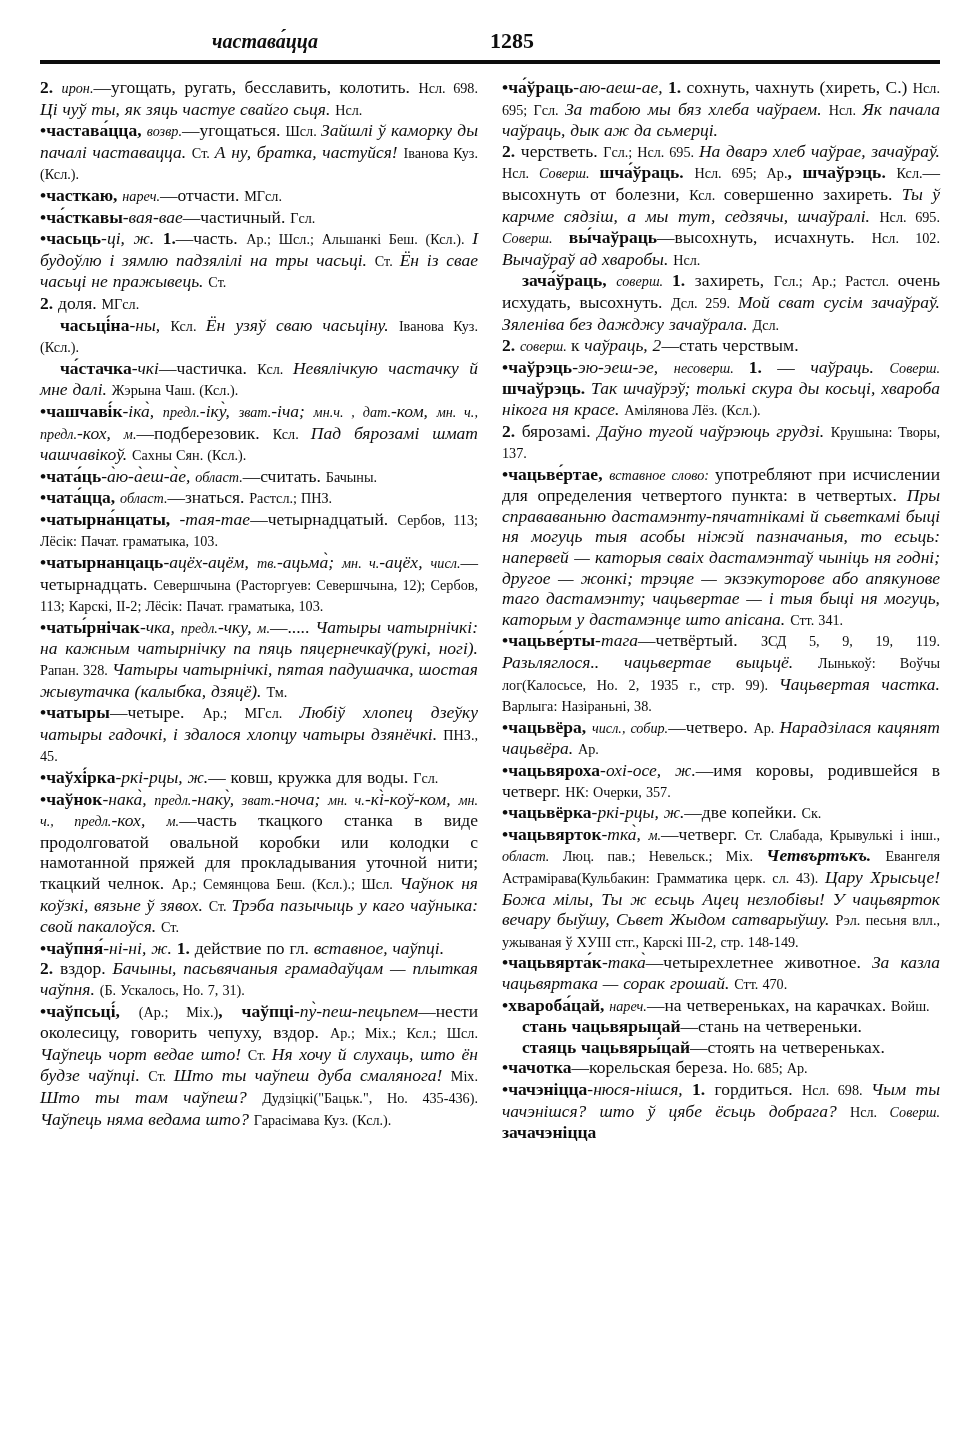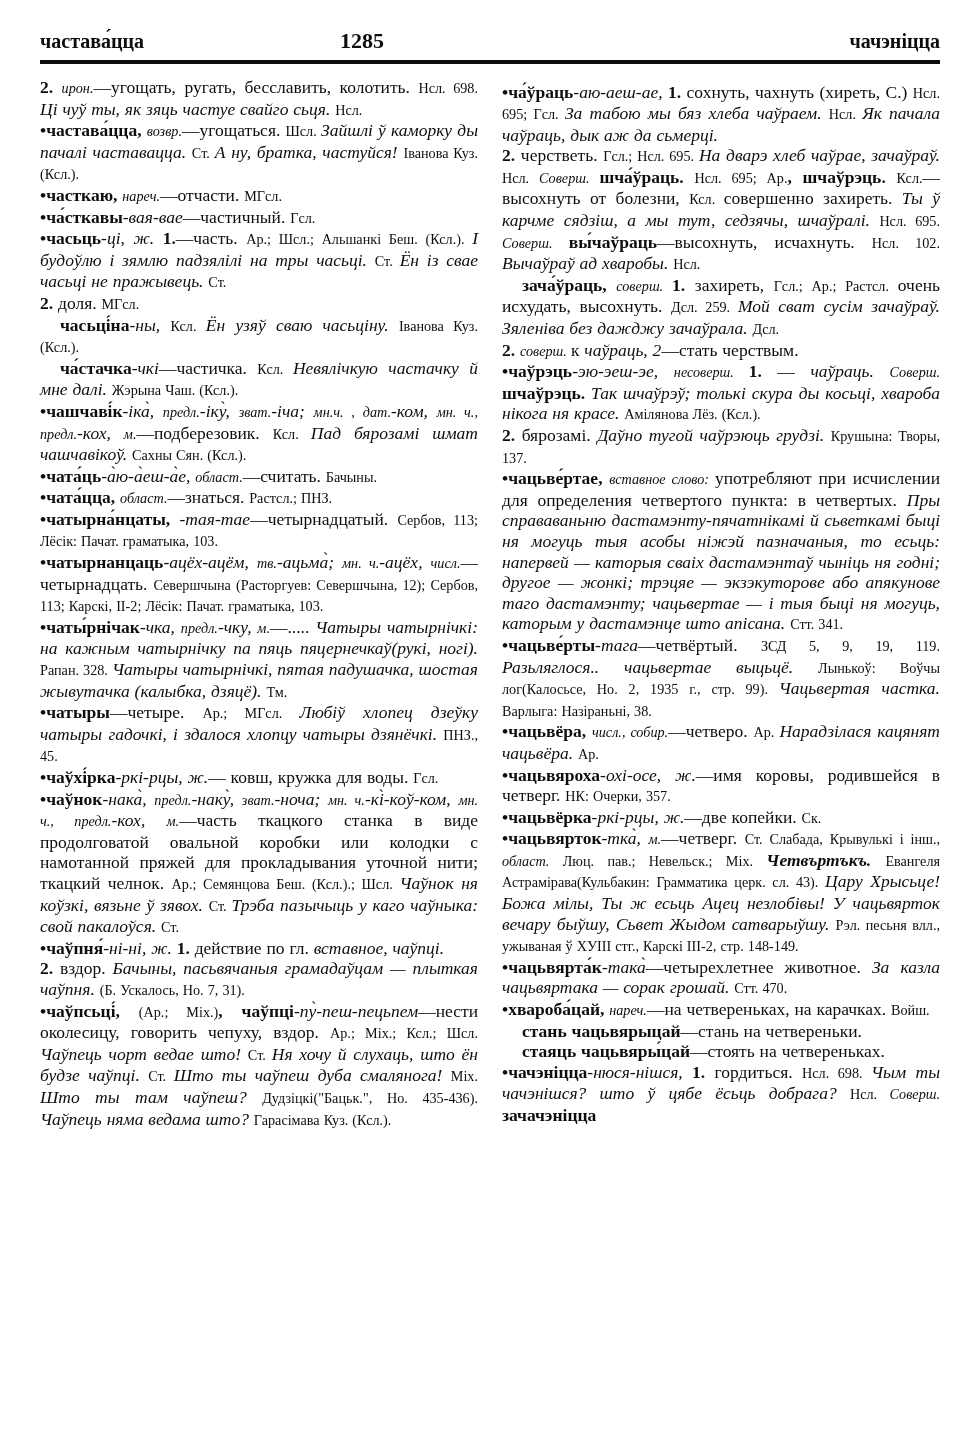--- a/index.html
+++ b/index.html
@@ -8,25 +8,25 @@
     background: #ffffff;
     color: #0d0d0d;
     font-family: "Liberation Serif", serif;
     -webkit-font-smoothing: antialiased;
   }
   .page { padding: 28px 20px 0 40px; }
   .running-header {
     display: flex; align-items: baseline;
     font-weight: bold; font-size: 20px;
   }
-  .running-header .hl { flex: 1; text-align: left; }
+  .running-header .hl { flex: 1; text-align: center; font-style: italic; }
   .running-header .hc { flex: 1; font-size: 22px; }
   .running-header .hr { flex: 1; text-align: right; }
   .header-rule { height: 4px; background: #0d0d0d; margin-top: 6px; }
-  .cols { display: flex; gap: 24px; margin-top: 13px; align-items: center; }
+  .cols { display: flex; gap: 24px; margin-top: 13px; }
   .col { width: 438px; }
   p.entry {
     margin: 0; padding: 0;
     text-align: justify;
     font-size: 17.5px;
     line-height: 20.6px;
     word-spacing: 0.5px;
   }
   p.entry.ind { text-indent: 20px; }
   .b  { font-weight: bold; }
@@ -36,21 +36,20 @@
   .s  { font-size: 14.2px; }
   .si { font-size: 14.2px; font-style: italic; }
 </style>
 </head>
 <body>
 
 <div class="page">
   <div class="running-header">
     <div class="hl">частава́цца</div>
     <div class="hc">1285</div>
-    <div class="hr">чачэніцца</div>
   </div>
   <div class="header-rule"></div>
   <div class="cols">
     <div class="col">
         <p class="entry"><span class="b">2. </span><span class="si">ирон.</span><span class="r">—угощать, ругать, бесславить, колотить. </span><span class="s">Нсл. 698. </span><span class="i">Ці чуў ты, як зяць частуе свайго сьця. </span><span class="s">Нсл.</span></p>
         <p class="entry"><span class="b">•частава́цца, </span><span class="si">возвр.</span><span class="r">—угощаться. </span><span class="s">Шсл. </span><span class="i">Зайшлі ў каморку ды пачалі частавацца. </span><span class="s">Ст. </span><span class="i">А ну, братка, частуйся! </span><span class="s">Іванова Куз. (Ксл.).</span></p>
         <p class="entry"><span class="b">•часткаю, </span><span class="si">нареч.</span><span class="r">—отчасти. </span><span class="s">МГсл.</span></p>
         <p class="entry"><span class="b">•ча́сткавы</span><span class="i">-вая-вае</span><span class="r">—частичный. </span><span class="s">Гсл.</span></p>
         <p class="entry"><span class="b">•часьць</span><span class="i">-ці, ж. </span><span class="b">1.</span><span class="r">—часть. </span><span class="s">Ар.; Шсл.; Альшанкі Беш. (Ксл.). </span><span class="i">І будоўлю і зямлю падзялілі на тры часьці. </span><span class="s">Ст. </span><span class="i">Ён із свае часьці не пражывець. </span><span class="s">Ст.</span></p>
         <p class="entry"><span class="b">2. </span><span class="r">доля. </span><span class="s">МГсл.</span></p>
@@ -79,16 +78,17 @@
         <p class="entry"><span class="b">•чацьве́ртае, </span><span class="si">вставное слово: </span><span class="r">употребляют при исчислении для определения четвертого пункта: в четвертых. </span><span class="i">Пры справаваньню дастамэнту-пячатнікамі й сьветкамі быці ня могуць тыя асобы ніжэй пазначаныя, то есьць: напервей — каторыя сваіх дастамэнтаў чыніць ня годні; другое — жонкі; трэцяе — экзэкуторове або апякунове таго дастамэнту; чацьвертае — і тыя быці ня могуць, каторым у дастамэнце што апісана. </span><span class="s">Стт. 341.</span></p>
         <p class="entry"><span class="b">•чацьве́рты</span><span class="i">-тага</span><span class="r">—четвёртый. </span><span class="s">ЗСД 5, 9, 19, 119. </span><span class="i">Разьляглося.. чацьвертае выцьцё. </span><span class="s">Лынькоў: Воўчы лог(Калосьсе, Но. 2, 1935 г., стр. 99). </span><span class="i">Чацьвертая частка. </span><span class="s">Варлыга: Назіраньні, 38.</span></p>
         <p class="entry"><span class="b">•чацьвёра, </span><span class="si">числ., собир.</span><span class="r">—четверо. </span><span class="s">Ар. </span><span class="i">Нарадзілася кацянят чацьвёра. </span><span class="s">Ар.</span></p>
         <p class="entry"><span class="b">•чацьвяроха</span><span class="i">-охі-осе, ж.</span><span class="r">—имя коровы, родившейся в четверг. </span><span class="s">НК: Очерки, 357.</span></p>
         <p class="entry"><span class="b">•чацьвёрка</span><span class="i">-ркі-рцы, ж.</span><span class="r">—две копейки. </span><span class="s">Ск.</span></p>
         <p class="entry"><span class="b">•чацьвярток</span><span class="i">-тка̀, </span><span class="si">м.</span><span class="r">—четверг. </span><span class="s">Ст. Слабада, Крывулькі і інш., </span><span class="si">област. </span><span class="s">Люц. пав.; Невельск.; Міх. </span><span class="bi">Четвъртъкъ. </span><span class="s">Евангеля Астрамірава(Кульбакин: Грамматика церк. сл. 43). </span><span class="i">Цару Хрысьце! Божа мілы, Ты ж есьць Ацец незлобівы! У чацьвярток вечару быўшу, Сьвет Жыдом сатварыўшу. </span><span class="s">Рэл. песьня влл., ужываная ў ХУІІІ стг., Карскі III-2, стр. 148-149.</span></p>
         <p class="entry"><span class="b">•чацьвярта́к</span><span class="i">-така̀</span><span class="r">—четырехлетнее животное. </span><span class="i">За казла чацьвяртака — сорак грошай. </span><span class="s">Стт. 470.</span></p>
         <p class="entry"><span class="b">•хвароба́цай, </span><span class="si">нареч.</span><span class="r">—на четвереньках, на карачках. </span><span class="s">Войш.</span></p>
         <p class="entry ind"><span class="b">стань чацьвярыцай</span><span class="r">—стань на четвереньки.</span></p>
         <p class="entry ind"><span class="b">стаяць чацьвяры́цай</span><span class="r">—стоять на четвереньках.</span></p>
+        <p class="entry"><span class="b">•чачотка</span><span class="r">—корельская береза. </span><span class="s">Но. 685; Ар.</span></p>
         <p class="entry"><span class="b">•чачэніцца</span><span class="i">-нюся-нішся, </span><span class="b">1. </span><span class="r">гордиться. </span><span class="s">Нсл. 698. </span><span class="i">Чым ты чачэнішся? што ў цябе ёсьць добрага? </span><span class="s">Нсл. </span><span class="si">Соверш. </span><span class="b">зачачэніцца</span></p>
       </div>
   </div>
 </div>
 
 </body></html>

